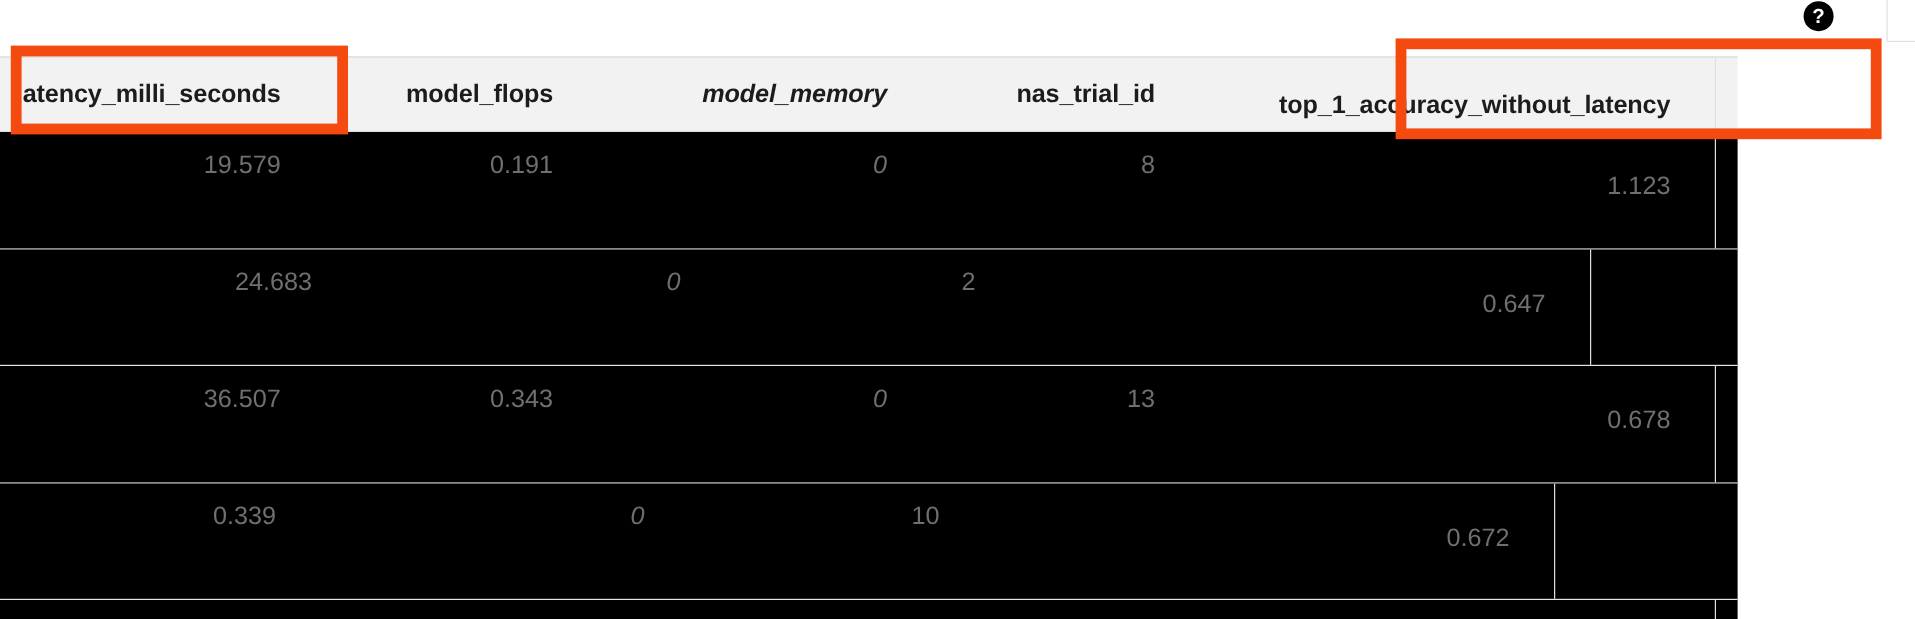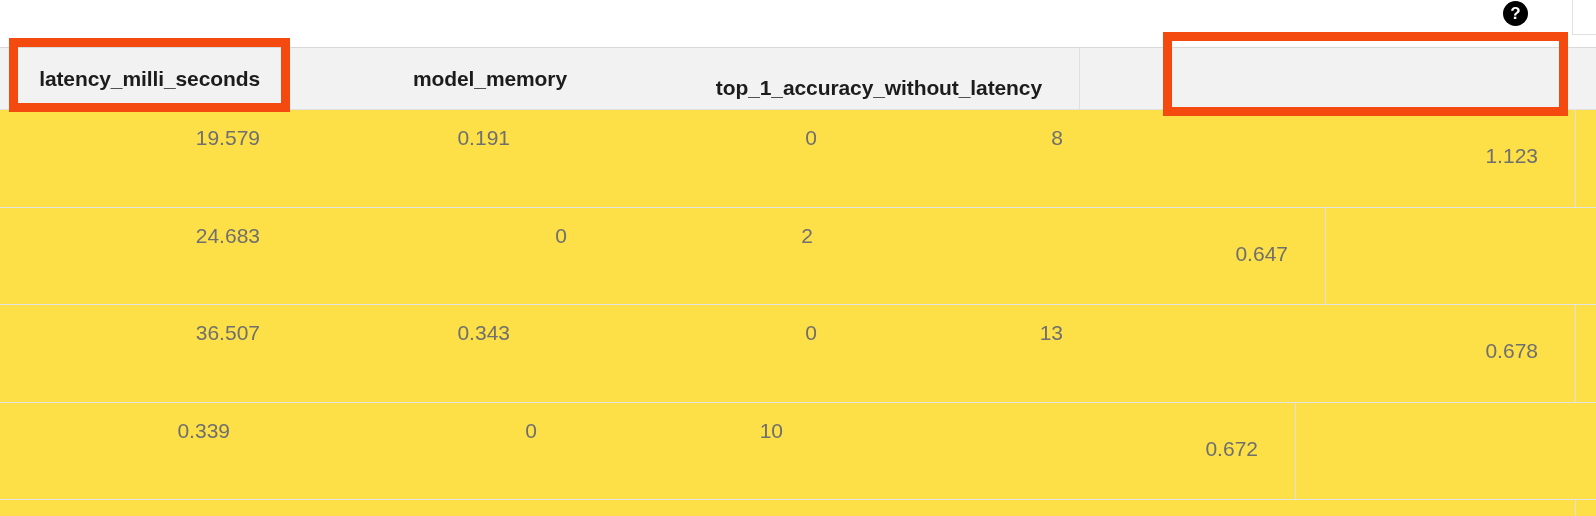--- a/index.html
+++ b/index.html
@@ -22,36 +22,36 @@
     border-radius:50%;background:#000;color:#fff;
     display:flex;align-items:center;justify-content:center;
     font-weight:bold;font-size:17px;line-height:1;cursor:pointer;
     user-select:none;
   }
   
   .corner-v{position:absolute;left:1572px;top:0;width:1px;height:34px;background:var(--border);}
   .corner-h{position:absolute;left:1572px;top:34px;width:24px;height:1px;background:var(--border);}
 
   
-  .table{position:absolute;left:0;top:47px;width:1596px;}
+  .table{position:absolute;left:0;top:47px;width:1448px;}
   .header-row{
     display:flex;align-items:center;height:63px;box-sizing:border-box;
     background:var(--header-bg);
     border-top:1px solid var(--header-top-border);
     border-bottom:1px solid var(--border);
   }
   .row{
     display:flex;align-items:flex-start;height:97.5px;box-sizing:border-box;
-    border-bottom:1px solid #e4e4e4;background:#fde047;
+    border-bottom:1px solid #e4e4e4;background:#000000;
   }
   .row.partial{height:16px;border-bottom:none;}
   .cell{box-sizing:border-box;text-align:right;overflow:hidden;white-space:nowrap;}
   .c1{width:280px;padding-right:20px;}
   .c2{width:250px;padding-right:20px;}
-  .c3{width:307px;padding-right:20px;}
+  .c3{width:307px;padding-right:20px;font-style:italic;}
   .c4{width:246px;padding-right:20px;}
   .c5{width:492px;padding-right:37px;margin-top:18px;}
   .c6{width:21px;border-left:1px solid var(--border);align-self:stretch;padding:0;}
   .header-cell{
     font-weight:bold;font-size:21px;letter-spacing:-0.1px;
     color:var(--header-text);cursor:pointer;
   }
   .value-cell{
     padding-top:16px;font-size:21px;color:var(--value-text);
   }
@@ -69,21 +69,23 @@
 
 <div class="help-icon">?</div>
 
 <div class="corner-v"></div>
 <div class="corner-h"></div>
 
 <div class="table">
 
   <div class="header-row">
     <div class="cell c1 header-cell">latency_milli_seconds</div>
+    <div class="cell c2 header-cell">model_flops</div>
     <div class="cell c3 header-cell">model_memory</div>
+    <div class="cell c4 header-cell">nas_trial_id</div>
     <div class="cell c5 header-cell">top_1_accuracy_without_latency</div>
     <div class="cell c6"></div>
   </div>
 
   <div class="row">
     <div class="cell c1 value-cell">19.579</div>
     <div class="cell c2 value-cell">0.191</div>
     <div class="cell c3 value-cell">0</div>
     <div class="cell c4 value-cell">8</div>
     <div class="cell c5 value-cell">1.123</div>

